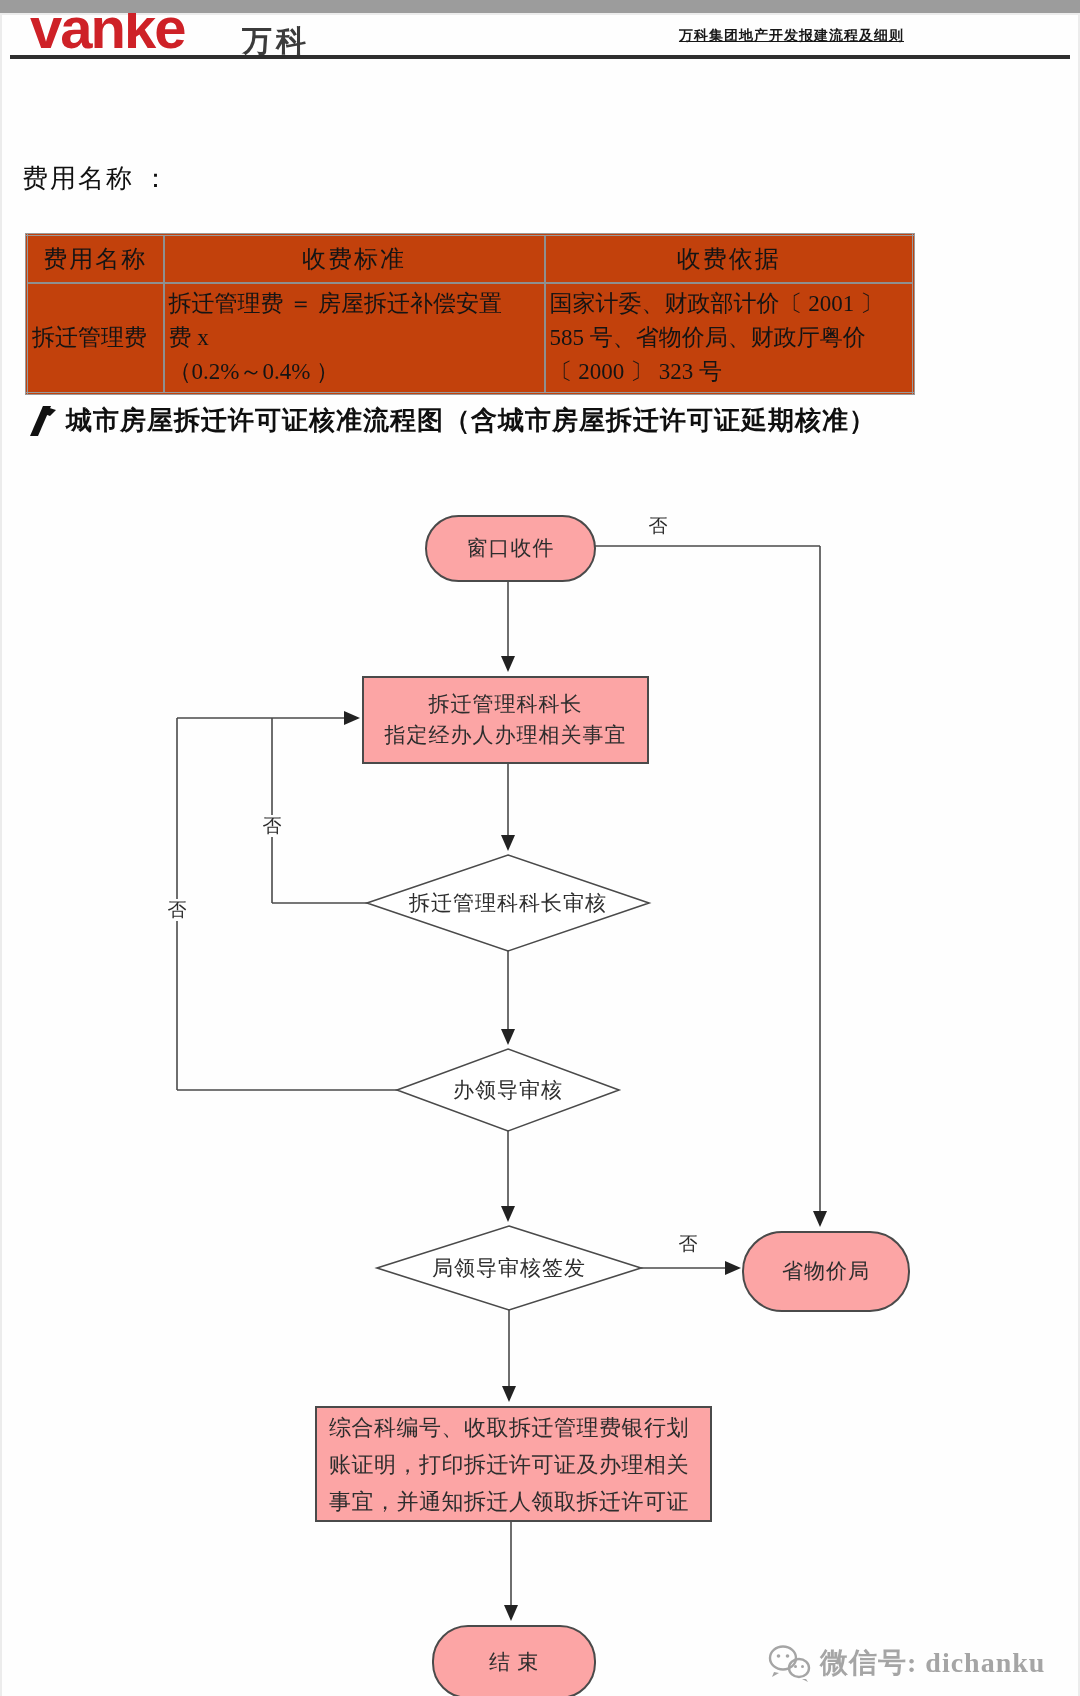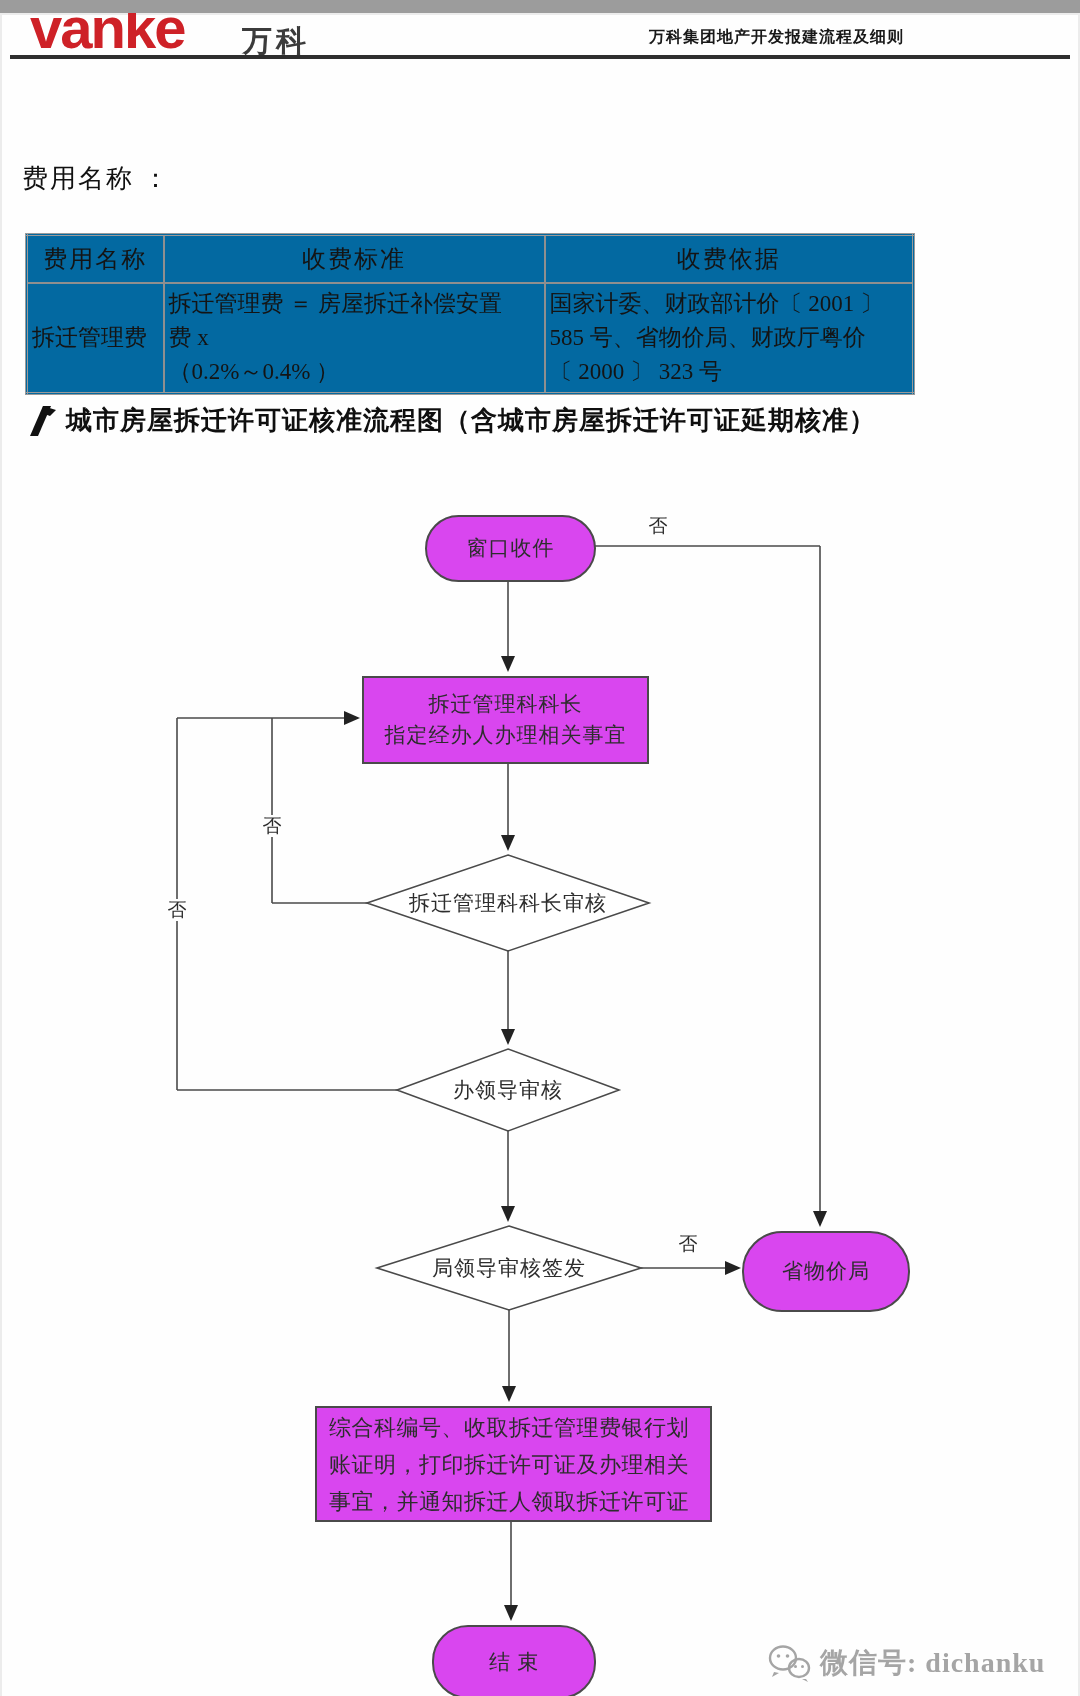--- a/index.html
+++ b/index.html
@@ -11,44 +11,44 @@
   }
   
   .hdr-logo{position:absolute;top:-14px;left:30px;
     font-family:"Liberation Sans","DejaVu Sans",sans-serif;
     font-weight:700;font-size:58px;letter-spacing:-2px;line-height:1;}
   .hdr-logo-cn{position:absolute;top:8px;left:242px;
     font-family:"Liberation Sans","DejaVu Sans",sans-serif;
     font-size:30px;font-weight:600;color:#3b3b3b;letter-spacing:4px;}
   .hdr-title{position:absolute;top:14px;right:176px;
     font-family:"Liberation Sans","DejaVu Sans",sans-serif;
-    font-size:16px;font-weight:700;color:#181818;letter-spacing:1px;}
+    font-size:14px;font-weight:700;color:#181818;letter-spacing:1px;text-decoration:underline;}
   .hdr-rule{position:absolute;top:42px;left:10px;right:10px;height:4px;background:#2e2e2e;}
   
   .sec-heading{position:absolute;top:148px;left:22px;font-size:26px;color:#111;letter-spacing:2px;}
   
   .fee-table{position:absolute;top:220px;left:25px;width:887px;
-    border-collapse:collapse;table-layout:fixed;background:#0369a1;}
+    border-collapse:collapse;table-layout:fixed;background:#c2410c;}
   .fee-table td,.fee-table th{border:2px solid #8f8f8f;vertical-align:middle;
     font-size:23px;color:#141414;font-weight:normal;}
   .fee-table{border:3px double #9a9a9a;}
   .fee-table th{height:44px;text-align:center;letter-spacing:2px;font-size:24px;}
   .fee-table td{height:104px;padding:2px 4px;line-height:34px;}
   .col-name{width:137px;}
   .col-standard{width:381px;}
   .col-basis{width:369px;}
   .preline{white-space:pre-line;}
   
   .flow-title{position:absolute;top:390px;left:26px;display:flex;align-items:center;
     font-size:26px;font-weight:700;color:#0f0f0f;letter-spacing:1px;}
   .flag-icon{width:34px;height:34px;margin-right:6px;flex:0 0 auto;}
   
   .flow{position:absolute;top:440px;left:0;width:1080px;height:1270px;}
   .flow svg.wires{position:absolute;top:0;left:0;}
-  .node{position:absolute;background:#d946ef;border:2px solid #4a4a4a;
+  .node{position:absolute;background:#fca5a5;border:2px solid #4a4a4a;
     display:flex;align-items:center;justify-content:center;text-align:center;
     font-size:21px;color:#2d2d2d;line-height:31px;letter-spacing:1px;}
   .stadium{border-radius:36px;}
   .d-label{position:absolute;display:flex;align-items:center;justify-content:center;
     text-align:center;font-size:21px;color:#2d2d2d;letter-spacing:1px;}
   .no-label{position:absolute;transform:translate(-50%,-50%);
     font-size:19px;color:#2d2d2d;background:#fefefe;padding:0 3px;line-height:22px;}
   .proc-box{justify-content:flex-start;text-align:left;padding:0 12px;
     font-size:22px;line-height:37px;letter-spacing:0.5px;}
   

